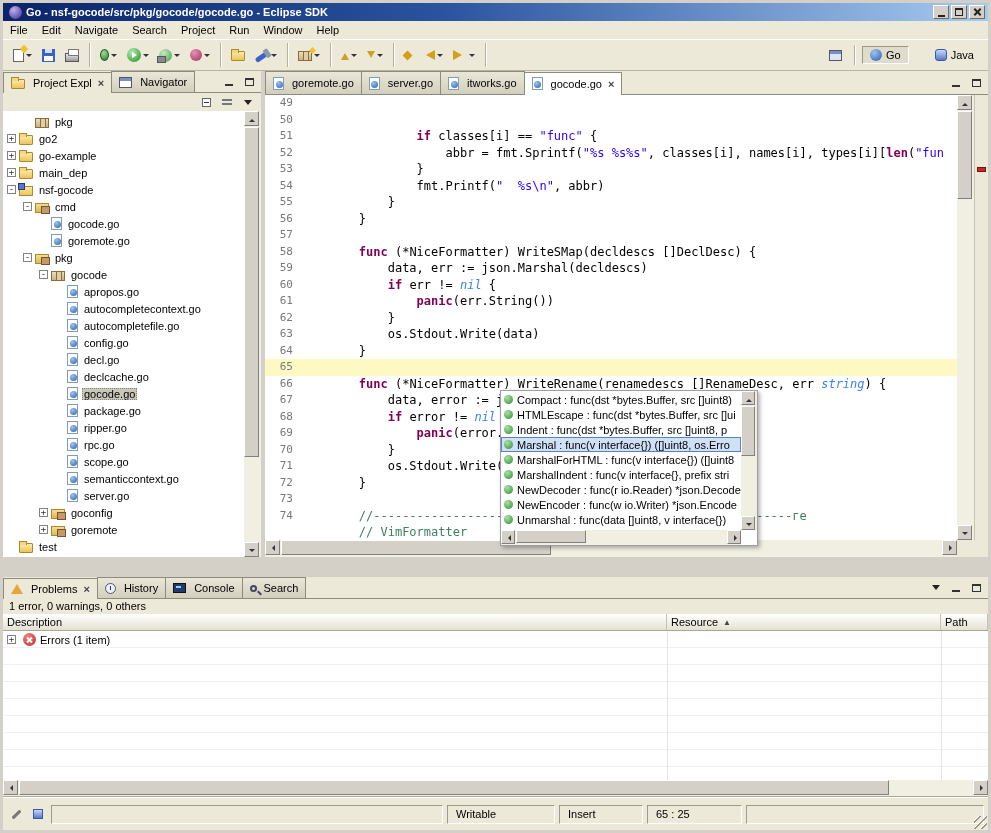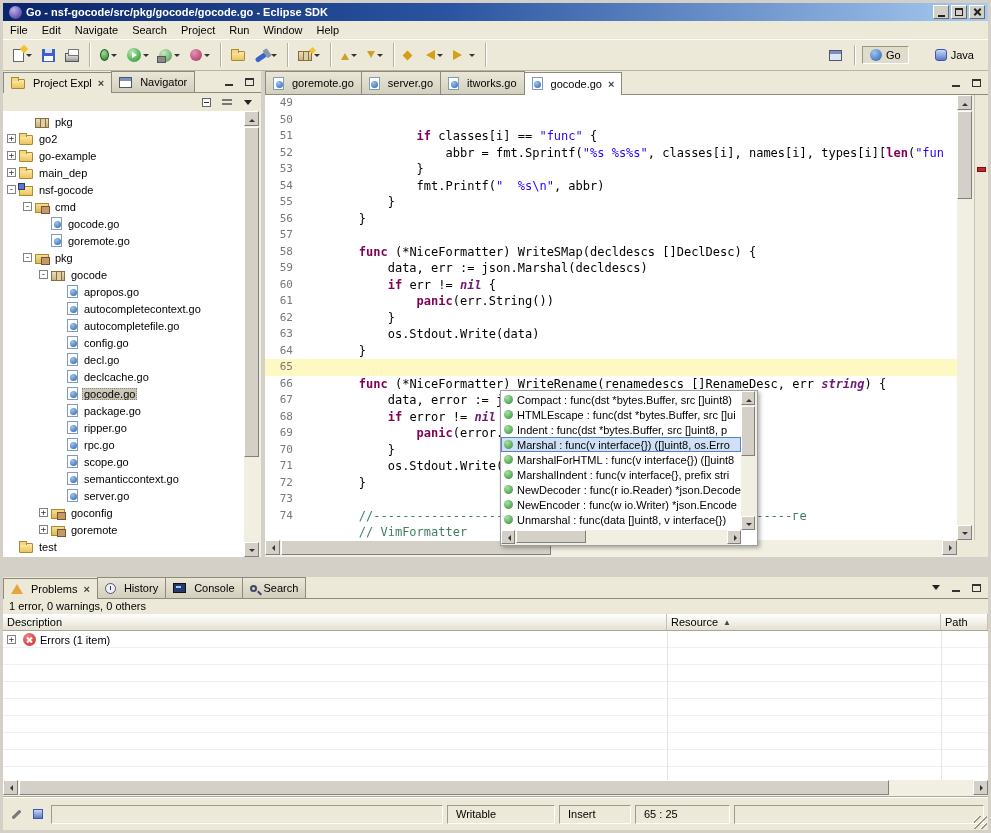--- a/index.html
+++ b/index.html
@@ -115,21 +115,21 @@
 
 .editor{position:absolute;left:265px;top:71px;width:723px;height:486px;background:#fff}
 .etabs{height:24px}
 .etabs .vtab{height:23px}
 .ecode{position:absolute;top:24px;left:0;right:31px;bottom:17px;overflow:hidden;background:#fff}
 .code-row{display:flex;height:16.5px;line-height:16.5px;font-family:"DejaVu Sans Mono",monospace;font-size:12px}
 .code-row.current{background:#fef9c3}
 .ln{width:36px;text-align:right;padding-right:8px;color:#787878;font-size:11px;flex:none}
 .code{white-space:pre}
 .code .k{color:#7F0055;font-weight:bold}
-.code .ki{color:#701a75;font-weight:bold;font-style:italic}
+.code .ki{color:#3b82f6;font-weight:normal;font-style:italic}
 .code .s{color:#2A00FF}
 .code .c{color:#3F7F5F}
 .evscroll{position:absolute;top:24px;right:14px;width:17px;bottom:17px;background:#F1EFE2}
 .evscroll .up{top:0;left:0}.evscroll .down{bottom:0;left:0}
 .evscroll .sthumb{top:16px;left:0;width:15px;height:88px}
 .eoverview{position:absolute;top:24px;right:0;width:14px;bottom:17px;background:#ECE9D8;border-left:1px solid #C8C5B5}
 .ov-red{position:absolute;top:72px;left:2px;width:9px;height:5px;background:#C22A2A;border:1px solid #801010}
 .ehscroll{position:absolute;bottom:0;left:0;right:31px;height:17px;background:#F1EFE2}
 .ehscroll .left{left:0;top:0}.ehscroll .right{right:0;top:0}
 .ehscroll .sthumb{left:16px;top:0;height:15px;width:270px}
@@ -179,21 +179,21 @@
 .p-hscroll .sthumb{left:16px;top:0;height:15px;width:870px}
 
 
 .statusbar{position:absolute;left:3px;top:797px;width:985px;height:33px;background:#ECE9D8;border-top:1px solid #FFF;box-shadow:0 -1px 0 #ACA899;display:flex;align-items:center;padding:0 4px;gap:4px}
 .sb-iconbtn{width:18px;height:18px;display:flex;align-items:center;justify-content:center}
 .pencil-icon{width:11px;height:3px;background:#777;transform:rotate(-45deg);border-radius:1px}
 .builder-icon{width:10px;height:10px;background:linear-gradient(#C8D8F8,#5A78C8);border:1px solid #3A58A8}
 .sb-field{height:19px;border:1px solid;border-color:#9E9B8E #FFF #FFF #9E9B8E;padding:2px 8px;white-space:nowrap;overflow:hidden}
 .sb-msg{width:392px}
 .sb-w{width:108px}
-.sb-i{width:72px}
+.sb-i{width:84px}
 .sb-p{width:95px}
 .sb-rest{flex:1;height:19px;border:1px solid;border-color:#9E9B8E #FFF #FFF #9E9B8E}
 .grip{position:absolute;right:1px;bottom:1px;width:13px;height:13px;background:repeating-linear-gradient(135deg,transparent 0 3px,#fff 3px 4px,#989484 4px 5px)}
 </style>
 </head>
 <body>
 
 <div class="titlebar">
   <span class="app-icon"></span>
   <span class="title">Go - nsf-gocode/src/pkg/gocode/gocode.go - Eclipse SDK</span>

